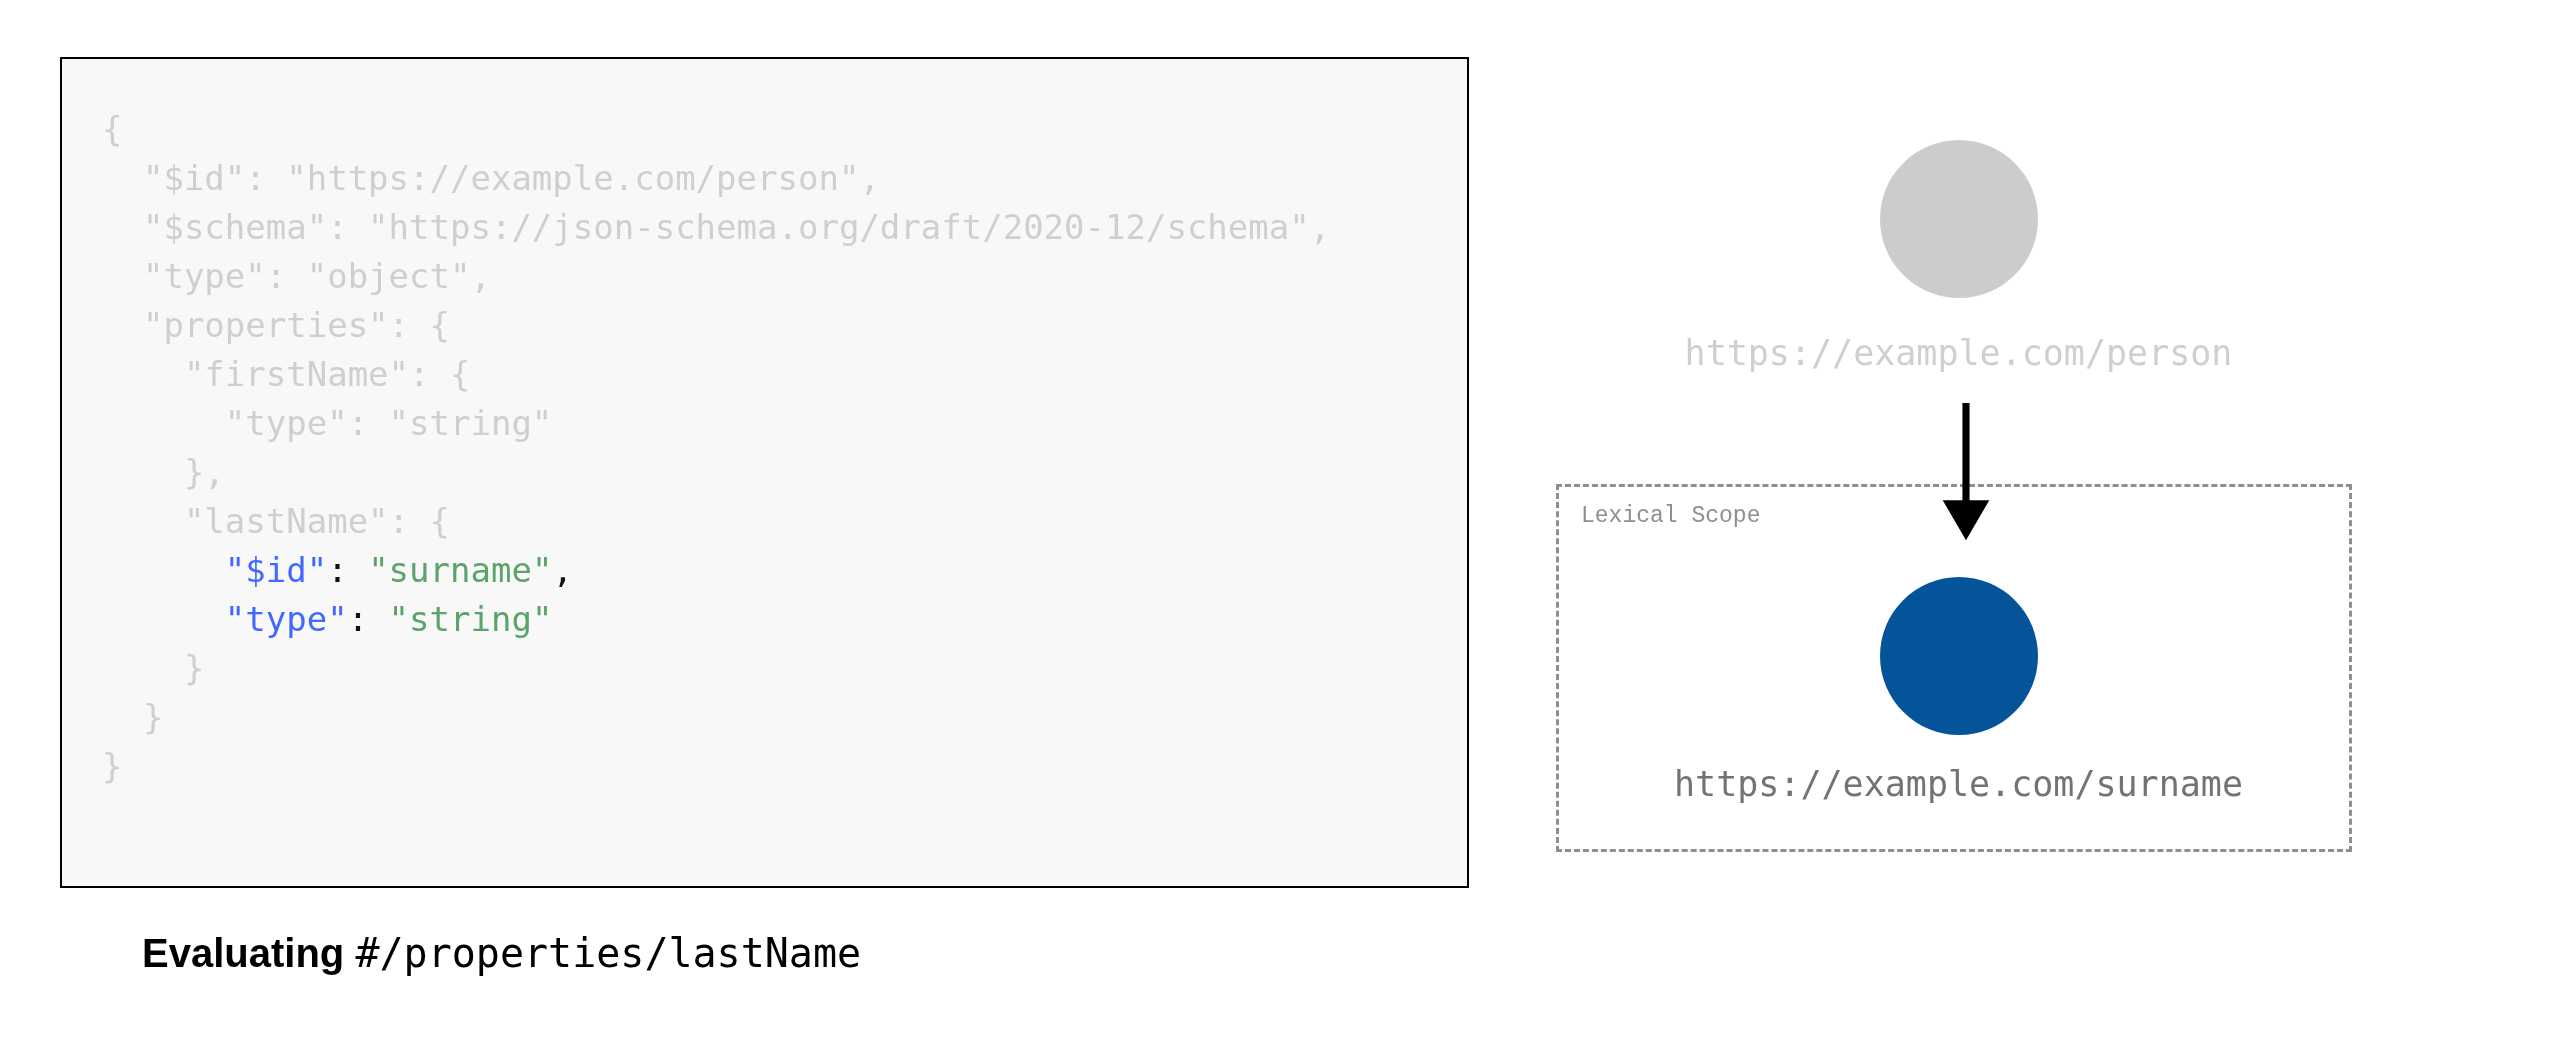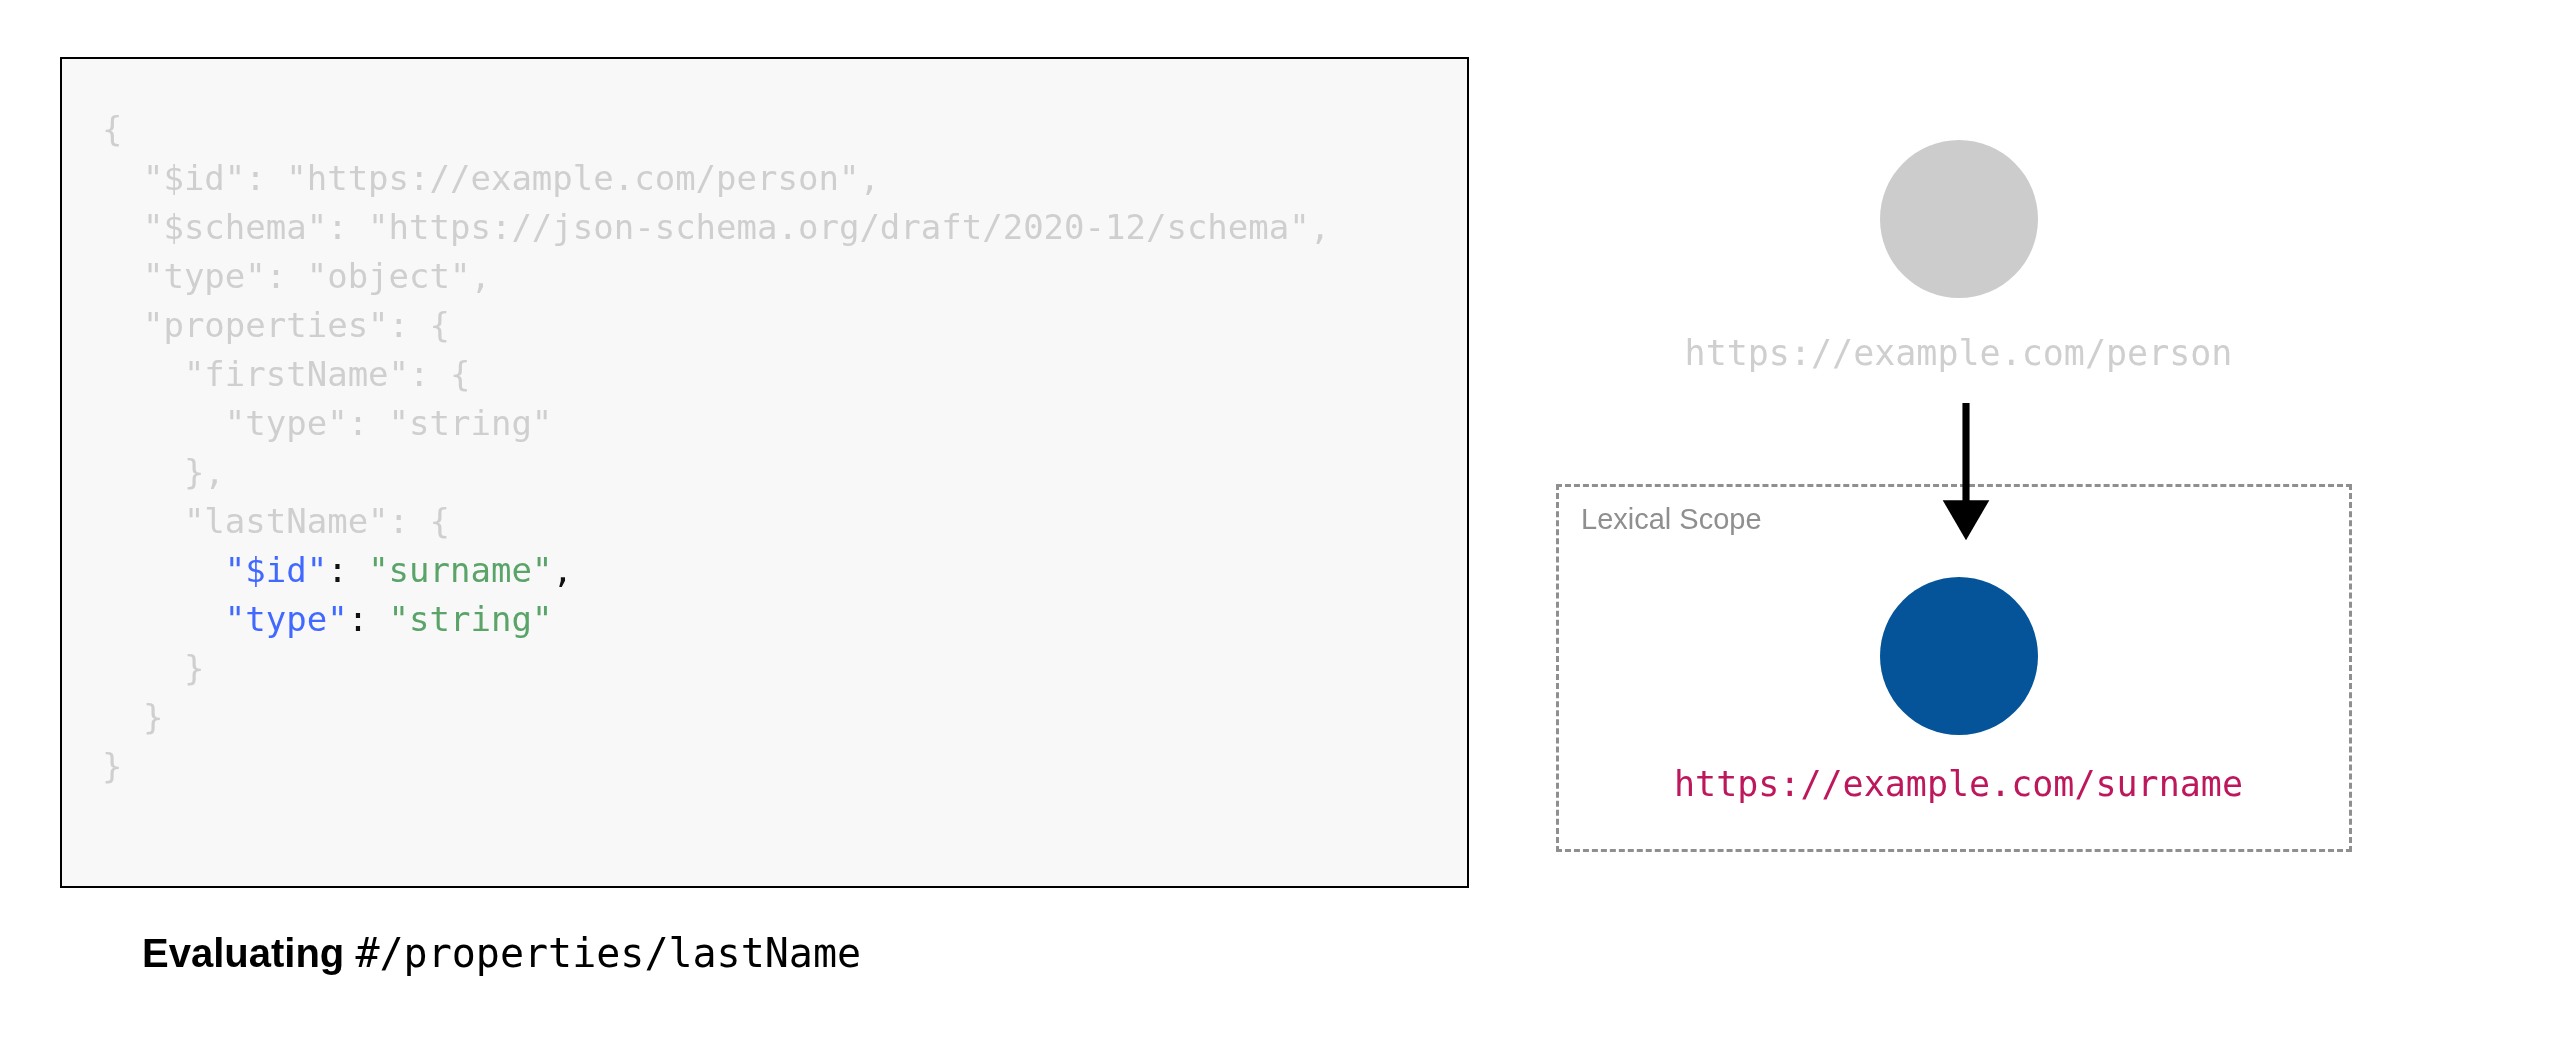--- a/index.html
+++ b/index.html
@@ -88,22 +88,22 @@
     position: absolute;
     left: 84px; top: 484px;
     width: 796px; height: 368px;
     box-sizing: border-box;
     border: 3.2px dashed #8f8f8f;
     background: transparent;
   }
   #lexical-scope-inner-label {
     position: absolute;
     left: 109px; top: 503px;
-    font-family: Liberation Sans, sans-serif;
-    font-size: 29px;
+    font-family: Liberation Mono, monospace;
+    font-size: 23px;
     color: #8f8f8f;
     white-space: nowrap;
   }
 
   
   #edge-arrow {
     position: absolute;
     left: 455px; top: 403px;
     width: 78px; height: 149px;
     overflow: visible;
@@ -131,16 +131,16 @@
 
   <div id="lexical-scope-box" style="border-color: rgb(143, 143, 143);"></div>
   <div id="lexical-scope-inner-label" style="color: rgb(143, 143, 143);">Lexical Scope</div>
 
   <svg id="edge-arrow" viewBox="0 0 120 230" width="78" height="149" xmlns="http://www.w3.org/2000/svg">
     <line x1="60" y1="0" x2="60" y2="160" stroke="#000000" stroke-width="11"></line>
     <polygon points="24,150 96,150 60,212" fill="#000000"></polygon>
   </svg>
 
   <div class="node-circle" id="node-surname-circle" style="background: rgb(5, 84, 154);"></div>
-  <div class="node-label" id="node-surname-label" style="color: #be185d;">https://example.com/surname</div>
+  <div class="node-label" id="node-surname-label" style="color: #737373;">https://example.com/surname</div>
 
 </div>
 
 
 </body></html>

